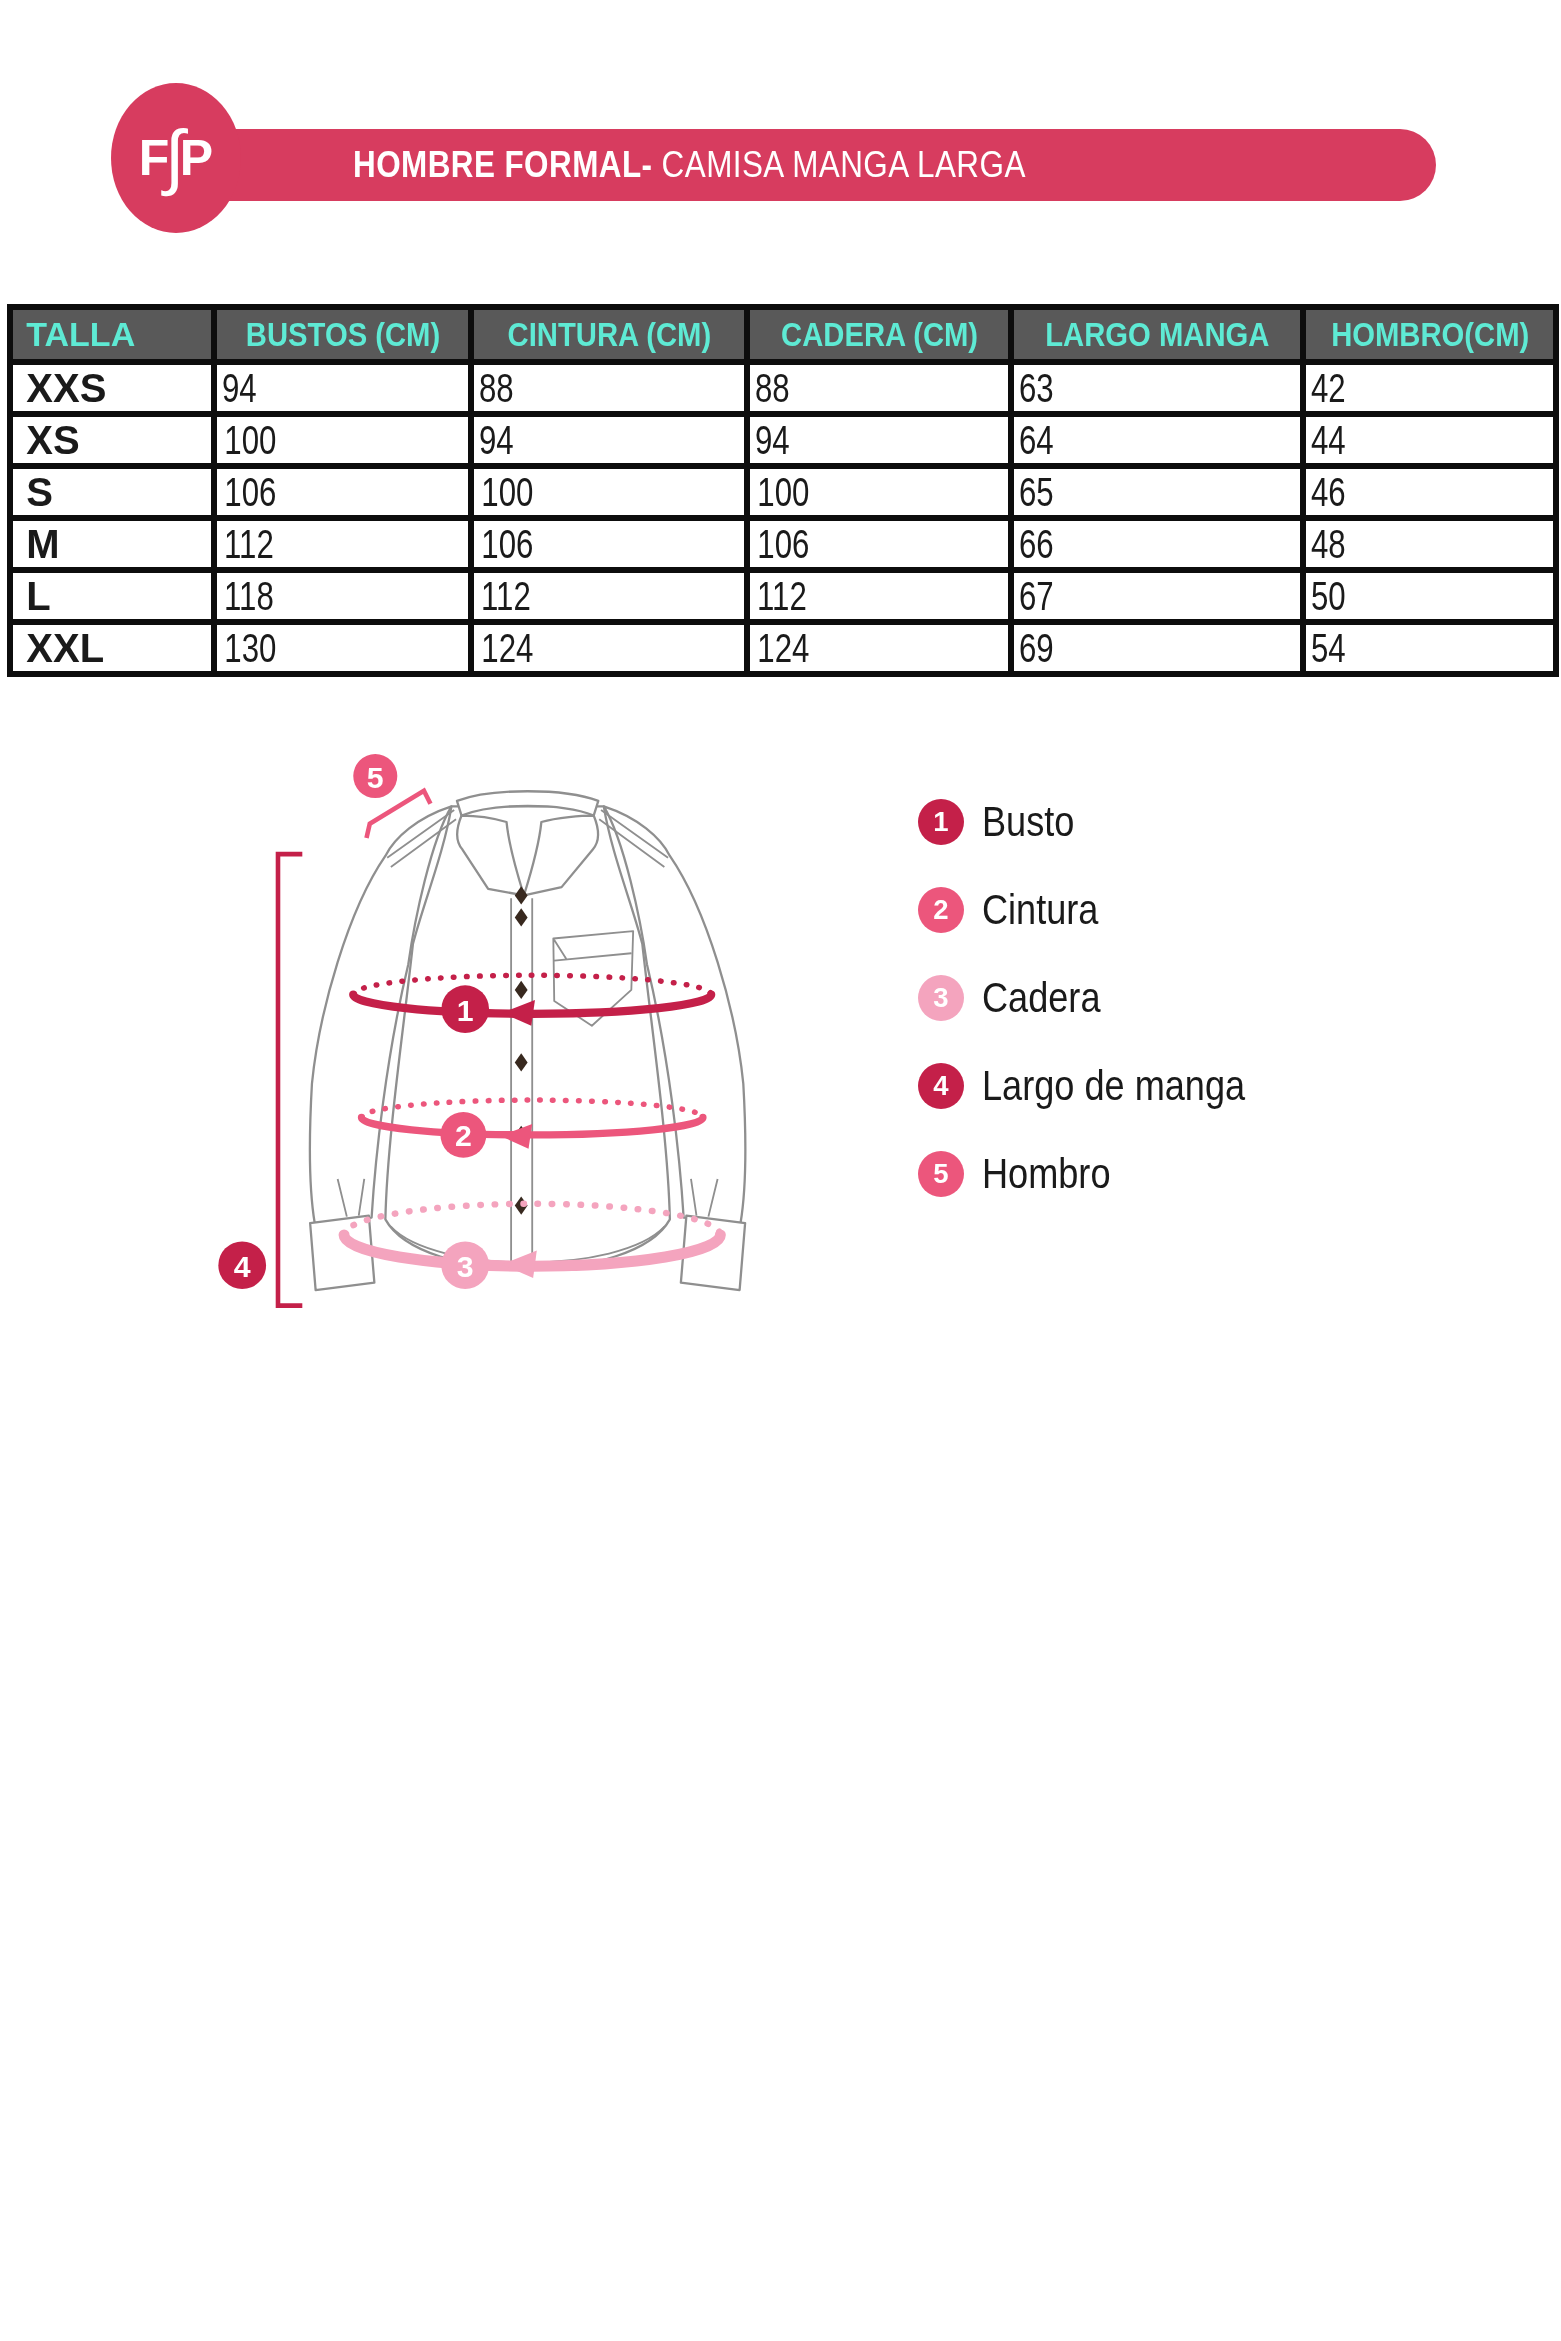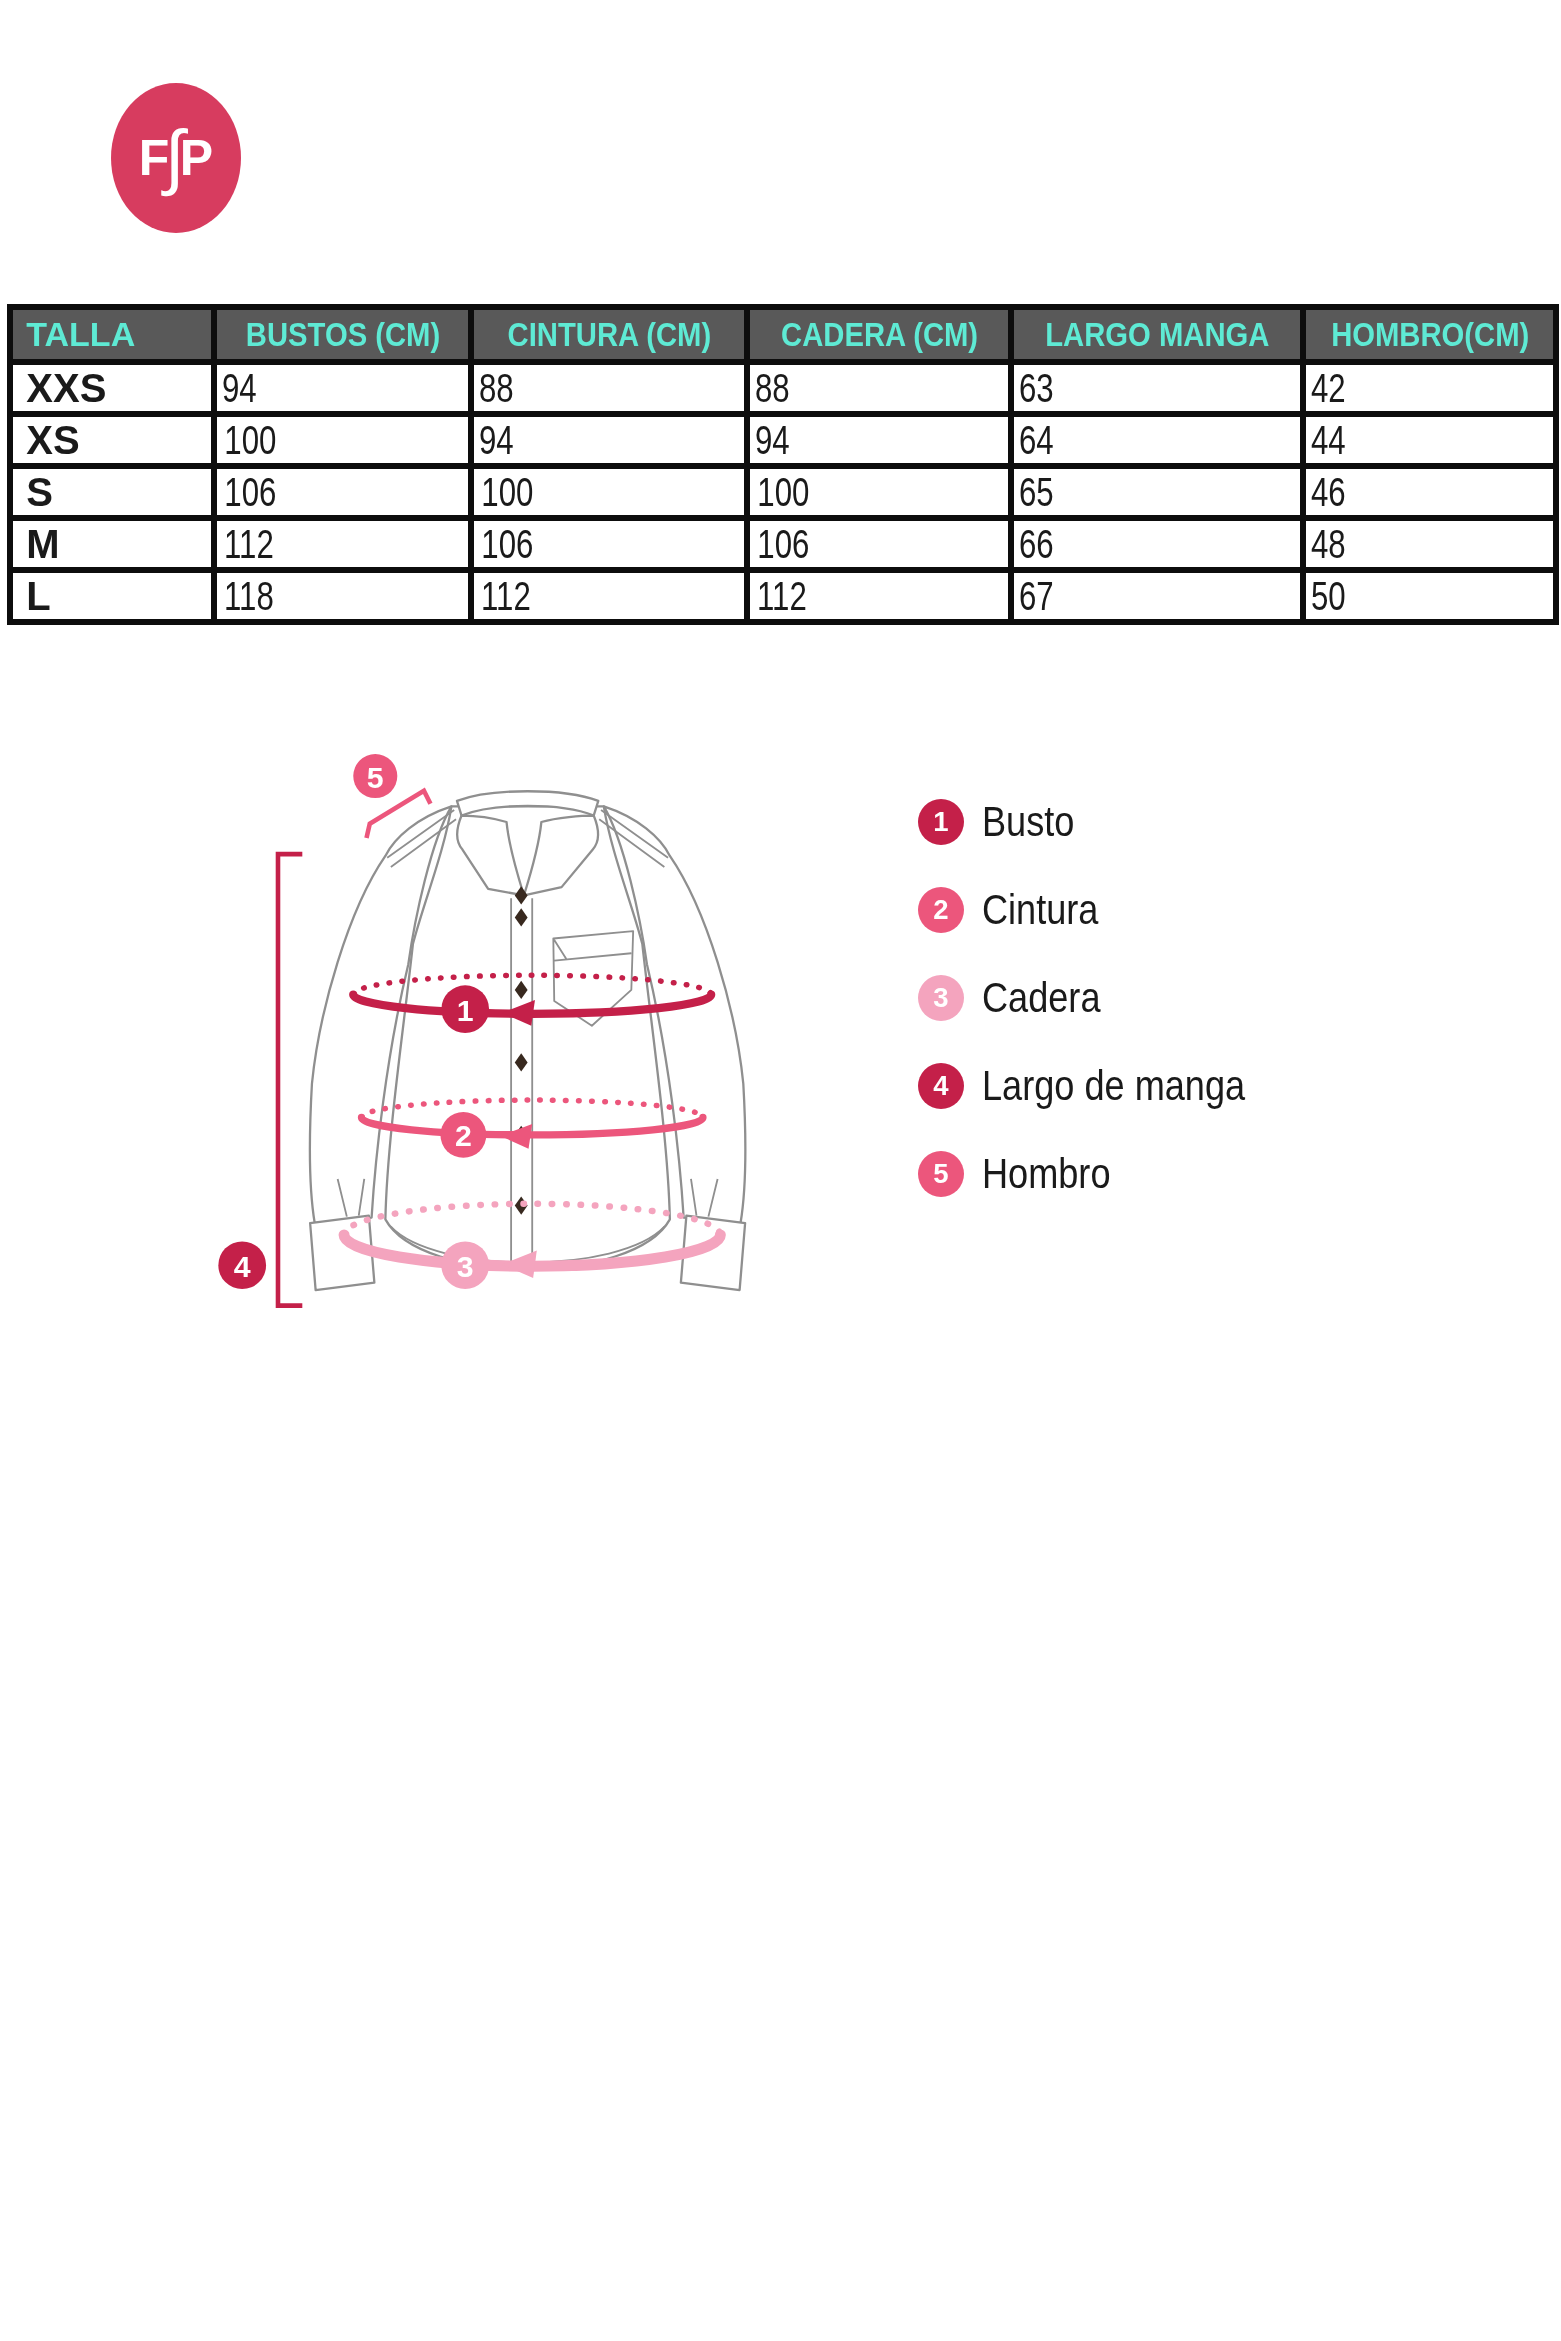--- a/index.html
+++ b/index.html
@@ -48,20 +48,25 @@
   .lg-badge{width:46px;height:46px;border-radius:50%;color:#fff;font-size:27.5px;font-weight:bold;
     display:flex;align-items:center;justify-content:center;flex:0 0 46px;}
   .lg-label{font-size:42px;color:var(--ink);white-space:nowrap;
     display:inline-block;transform:scaleX(.86);transform-origin:left center;}
 </style>
 </head>
 <body>
 
 <div class="page">
 
+  <div class="banner">
+    <div class="banner-title">
+      <span class="bold">HOMBRE FORMAL-</span><span> CAMISA MANGA LARGA</span>
+    </div>
+  </div>
   <div class="logo">
     <span class="f">F</span>
     <span class="s">∫</span>
     <span class="p">P</span>
   </div>
 
   <table class="size">
     <colgroup>
       <col style="width:204px">
         <col style="width:257px">
@@ -115,20 +120,28 @@
         <td><span class="num">48</span></td>
       </tr>
         <tr>
         <td class="size-cell"><span>L</span></td>
         <td><span class="num">118</span></td>
         <td><span class="num">112</span></td>
         <td><span class="num">112</span></td>
         <td><span class="num">67</span></td>
         <td><span class="num">50</span></td>
       </tr>
+        <tr>
+        <td class="size-cell"><span>XXL</span></td>
+        <td><span class="num">130</span></td>
+        <td><span class="num">124</span></td>
+        <td><span class="num">124</span></td>
+        <td><span class="num">69</span></td>
+        <td><span class="num">54</span></td>
+      </tr>
       </tbody>
   </table>
 
   <svg class="diagram" viewBox="0 0 620 660">
 
     <g>
 
       <path class="shirt-line" d="M262,58 C240,95 222,180 215,230 C191,330 179,440 175,506 L113,512 C108,482 106,430 110,360 C118,280 150,170 190,112 C200,92 225,70 262,58 Z"></path>
 
       <path class="shirt-line" d="M428,58 C450,95 468,180 475,230 C499,330 511,440 515,506 L577,512 C582,482 584,430 580,360 C572,280 540,170 500,112 C490,92 465,70 428,58 Z"></path>

